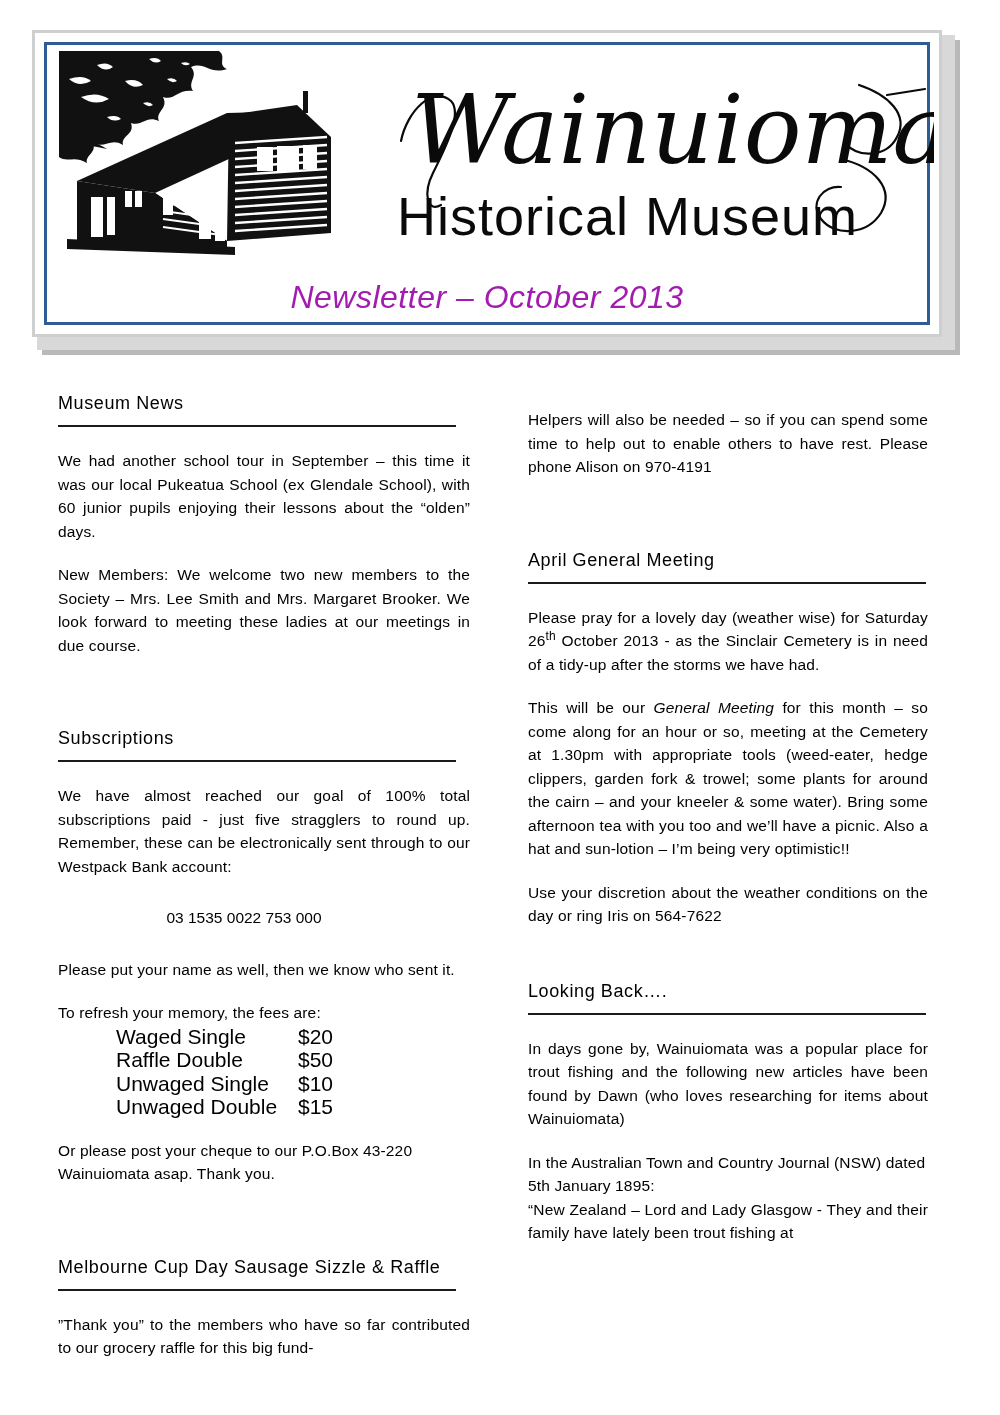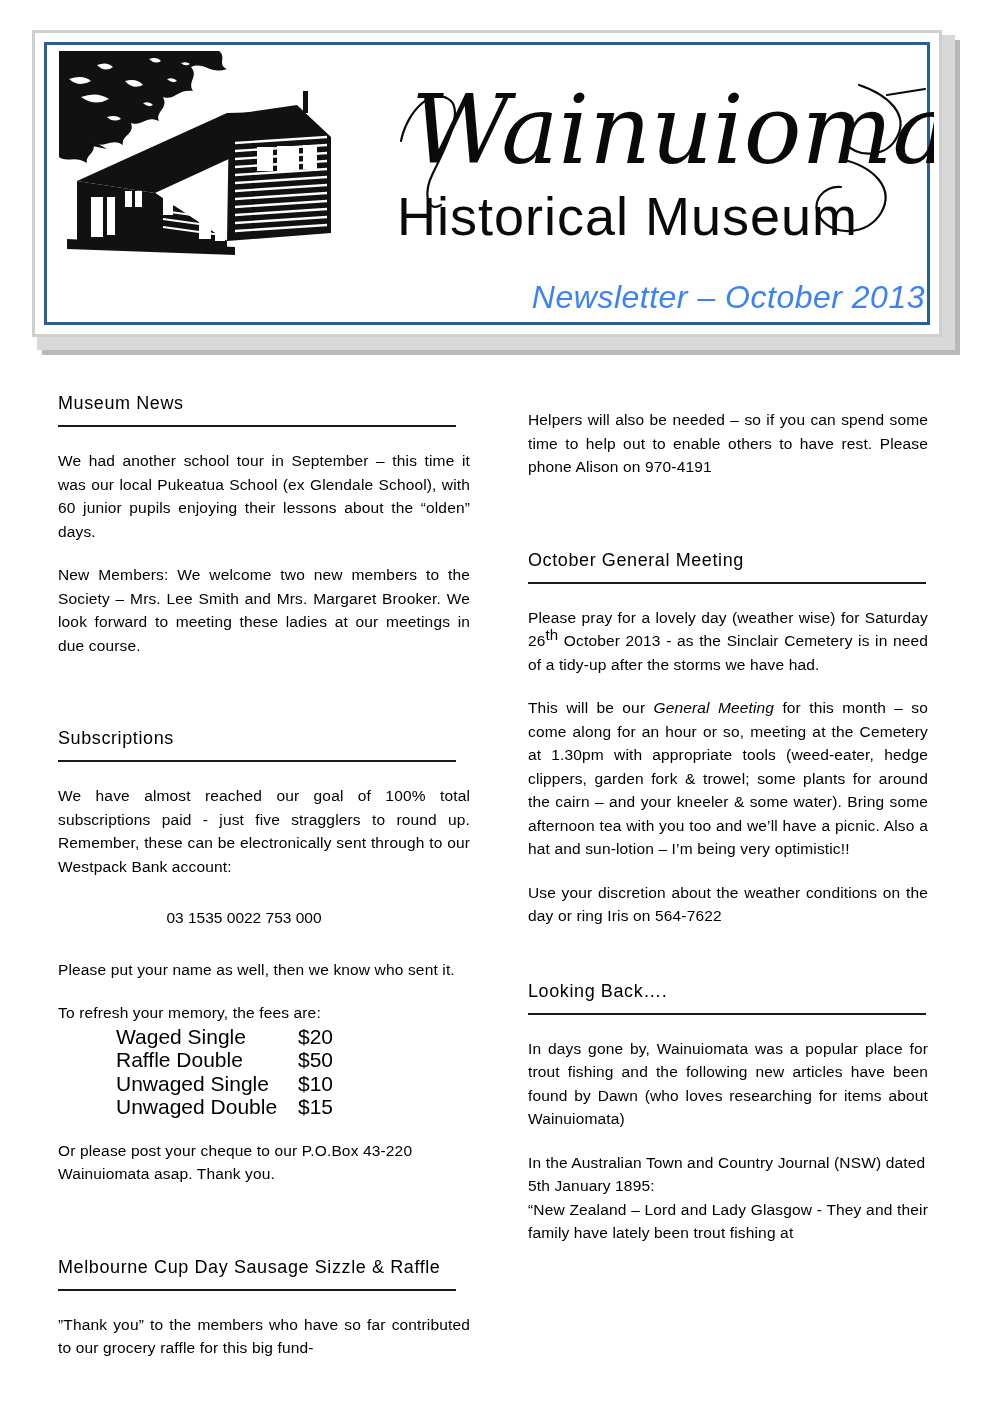--- a/index.html
+++ b/index.html
@@ -100,27 +100,27 @@
     font-size: 54px;
     fill: #0a0a0a;
     letter-spacing: 1px;
   }
 
   .newsletter-title {
     position: absolute;
     left: 0;
     right: 0;
     top: 232px;
-    text-align: right;
+    text-align: center;
     font-family: "Liberation Sans", sans-serif;
     font-style: italic;
     font-weight: normal;
     font-size: 32px;
     letter-spacing: 0.5px;
-    color: #3b82f6;
+    color: #a21caf;
     white-space: nowrap;
   }
 
   
   .columns {
     position: absolute;
     left: 0;
     top: 388px;
     width: 1000px;
   }
@@ -177,21 +177,21 @@
     border-collapse: collapse;
     margin: 0 0 0 58px;
     font-family: "Liberation Sans", sans-serif;
     font-size: 21px;
     line-height: 23.5px;
   }
   table.fees td { padding: 0; vertical-align: top; white-space: nowrap; }
   table.fees td.fee-label { width: 182px; }
   table.fees td.fee-amount { text-align: center; }
 
-  sup.ord { font-size: 15px; vertical-align: super; line-height: 0; }
+  sup.ord { font-size: 12px; vertical-align: super; line-height: 0; }
   em.ital { font-style: italic; }
 </style>
 </head>
 <body>
 
 <div class="masthead-wrap">
   <div class="frame-shadow"></div>
   <div class="frame-shadow2"></div>
 
   <div class="frame-outer">
@@ -348,21 +348,21 @@
   <div class="col col-right">
 
     <section>
       <div class="gap-sm"></div>
       <p class="body-text">Helpers will also be needed – so if you can spend some time to help out to enable others to have rest.  Please phone Alison on 970-4191</p>
     </section>
 
     <div class="gap-xl"></div>
 
     <section>
-      <h2 class="section-head">October General Meeting</h2>
+      <h2 class="section-head">April General Meeting</h2>
       <div class="head-rule"></div>
       <div class="after-rule"></div>
       <p class="body-text"><span>Please pray for a lovely day (weather wise) for Saturday 26</span><sup class="ord">th</sup><span> October 2013 - as the Sinclair Cemetery is in need of a tidy-up after the storms we have had.</span></p>
       <div class="gap-sm"></div>
       <p class="body-text"><span>This will be our </span><em class="ital">General Meeting</em><span> for this month – so come along for an hour or so, meeting at the Cemetery at 1.30pm with appropriate tools (weed-eater, hedge clippers, garden fork &amp; trowel; some plants for around the cairn – and your kneeler &amp; some water).    Bring some afternoon tea with you too and we’ll have a picnic.     Also a hat and sun-lotion – I’m being very optimistic!!</span></p>
       <div class="gap-sm"></div>
       <p class="body-text">Use your discretion about the weather conditions on the day or ring Iris on 564-7622</p>
     </section>
 
     <div class="gap-lg"></div>

